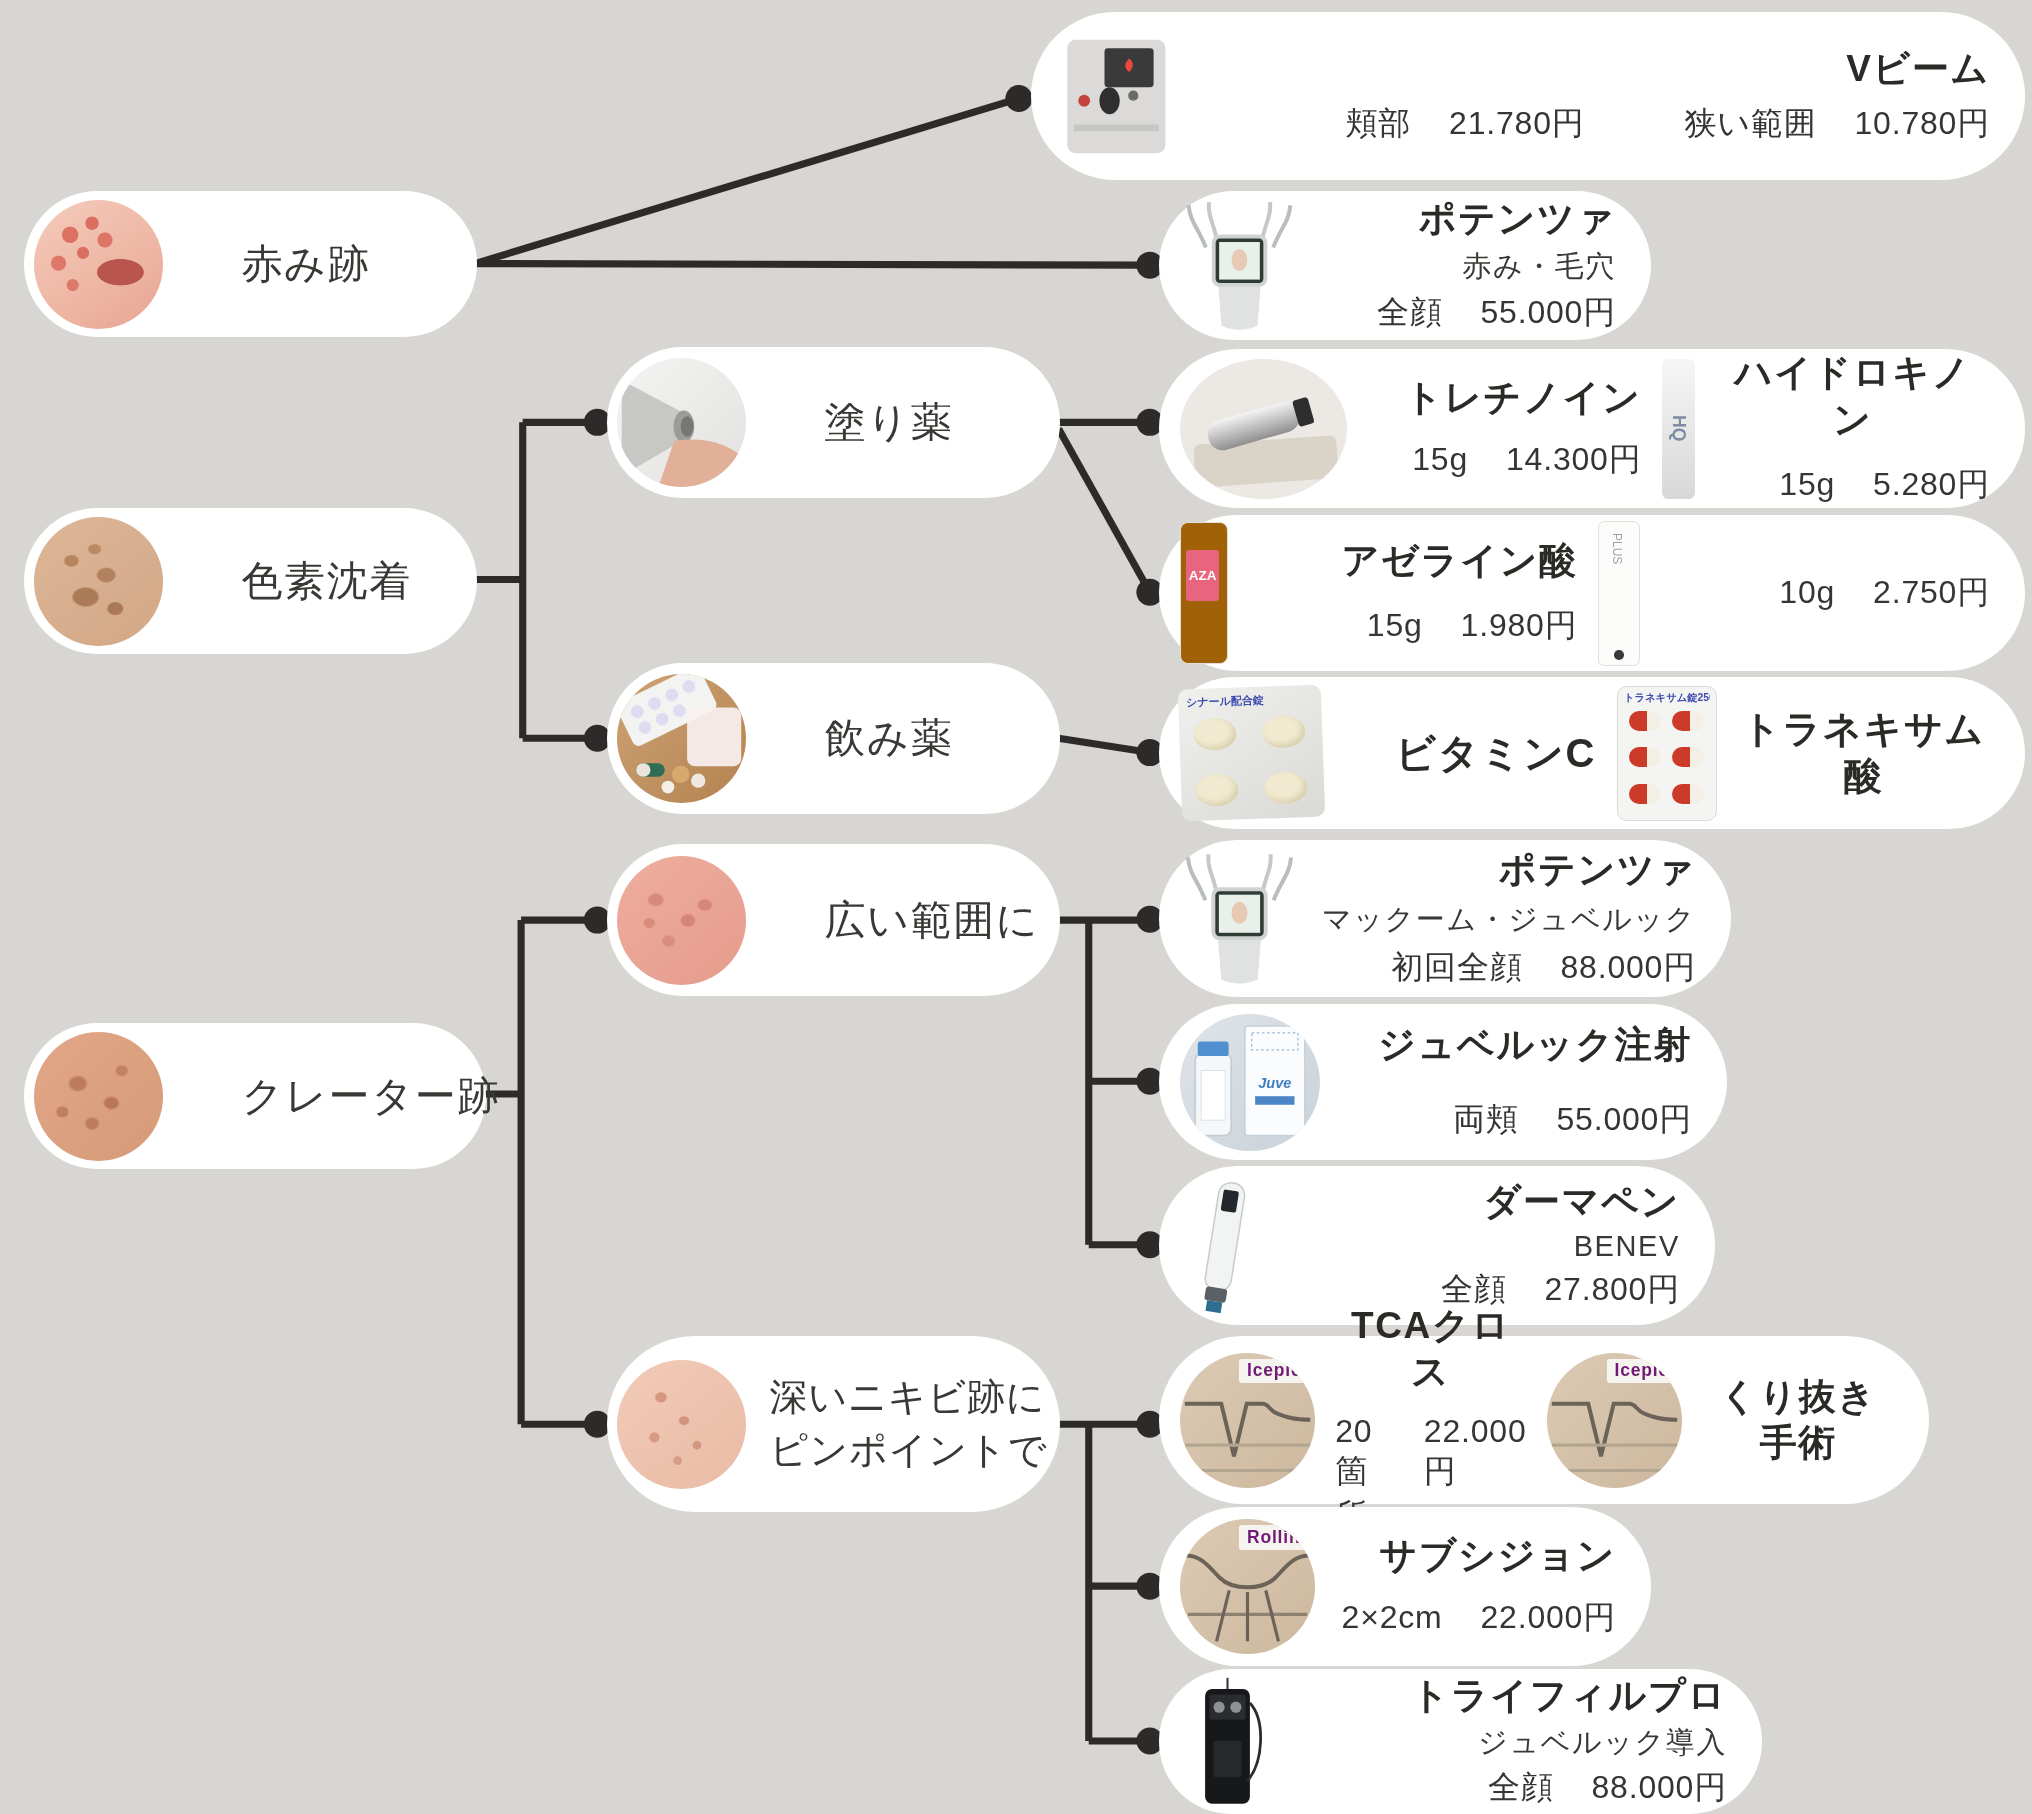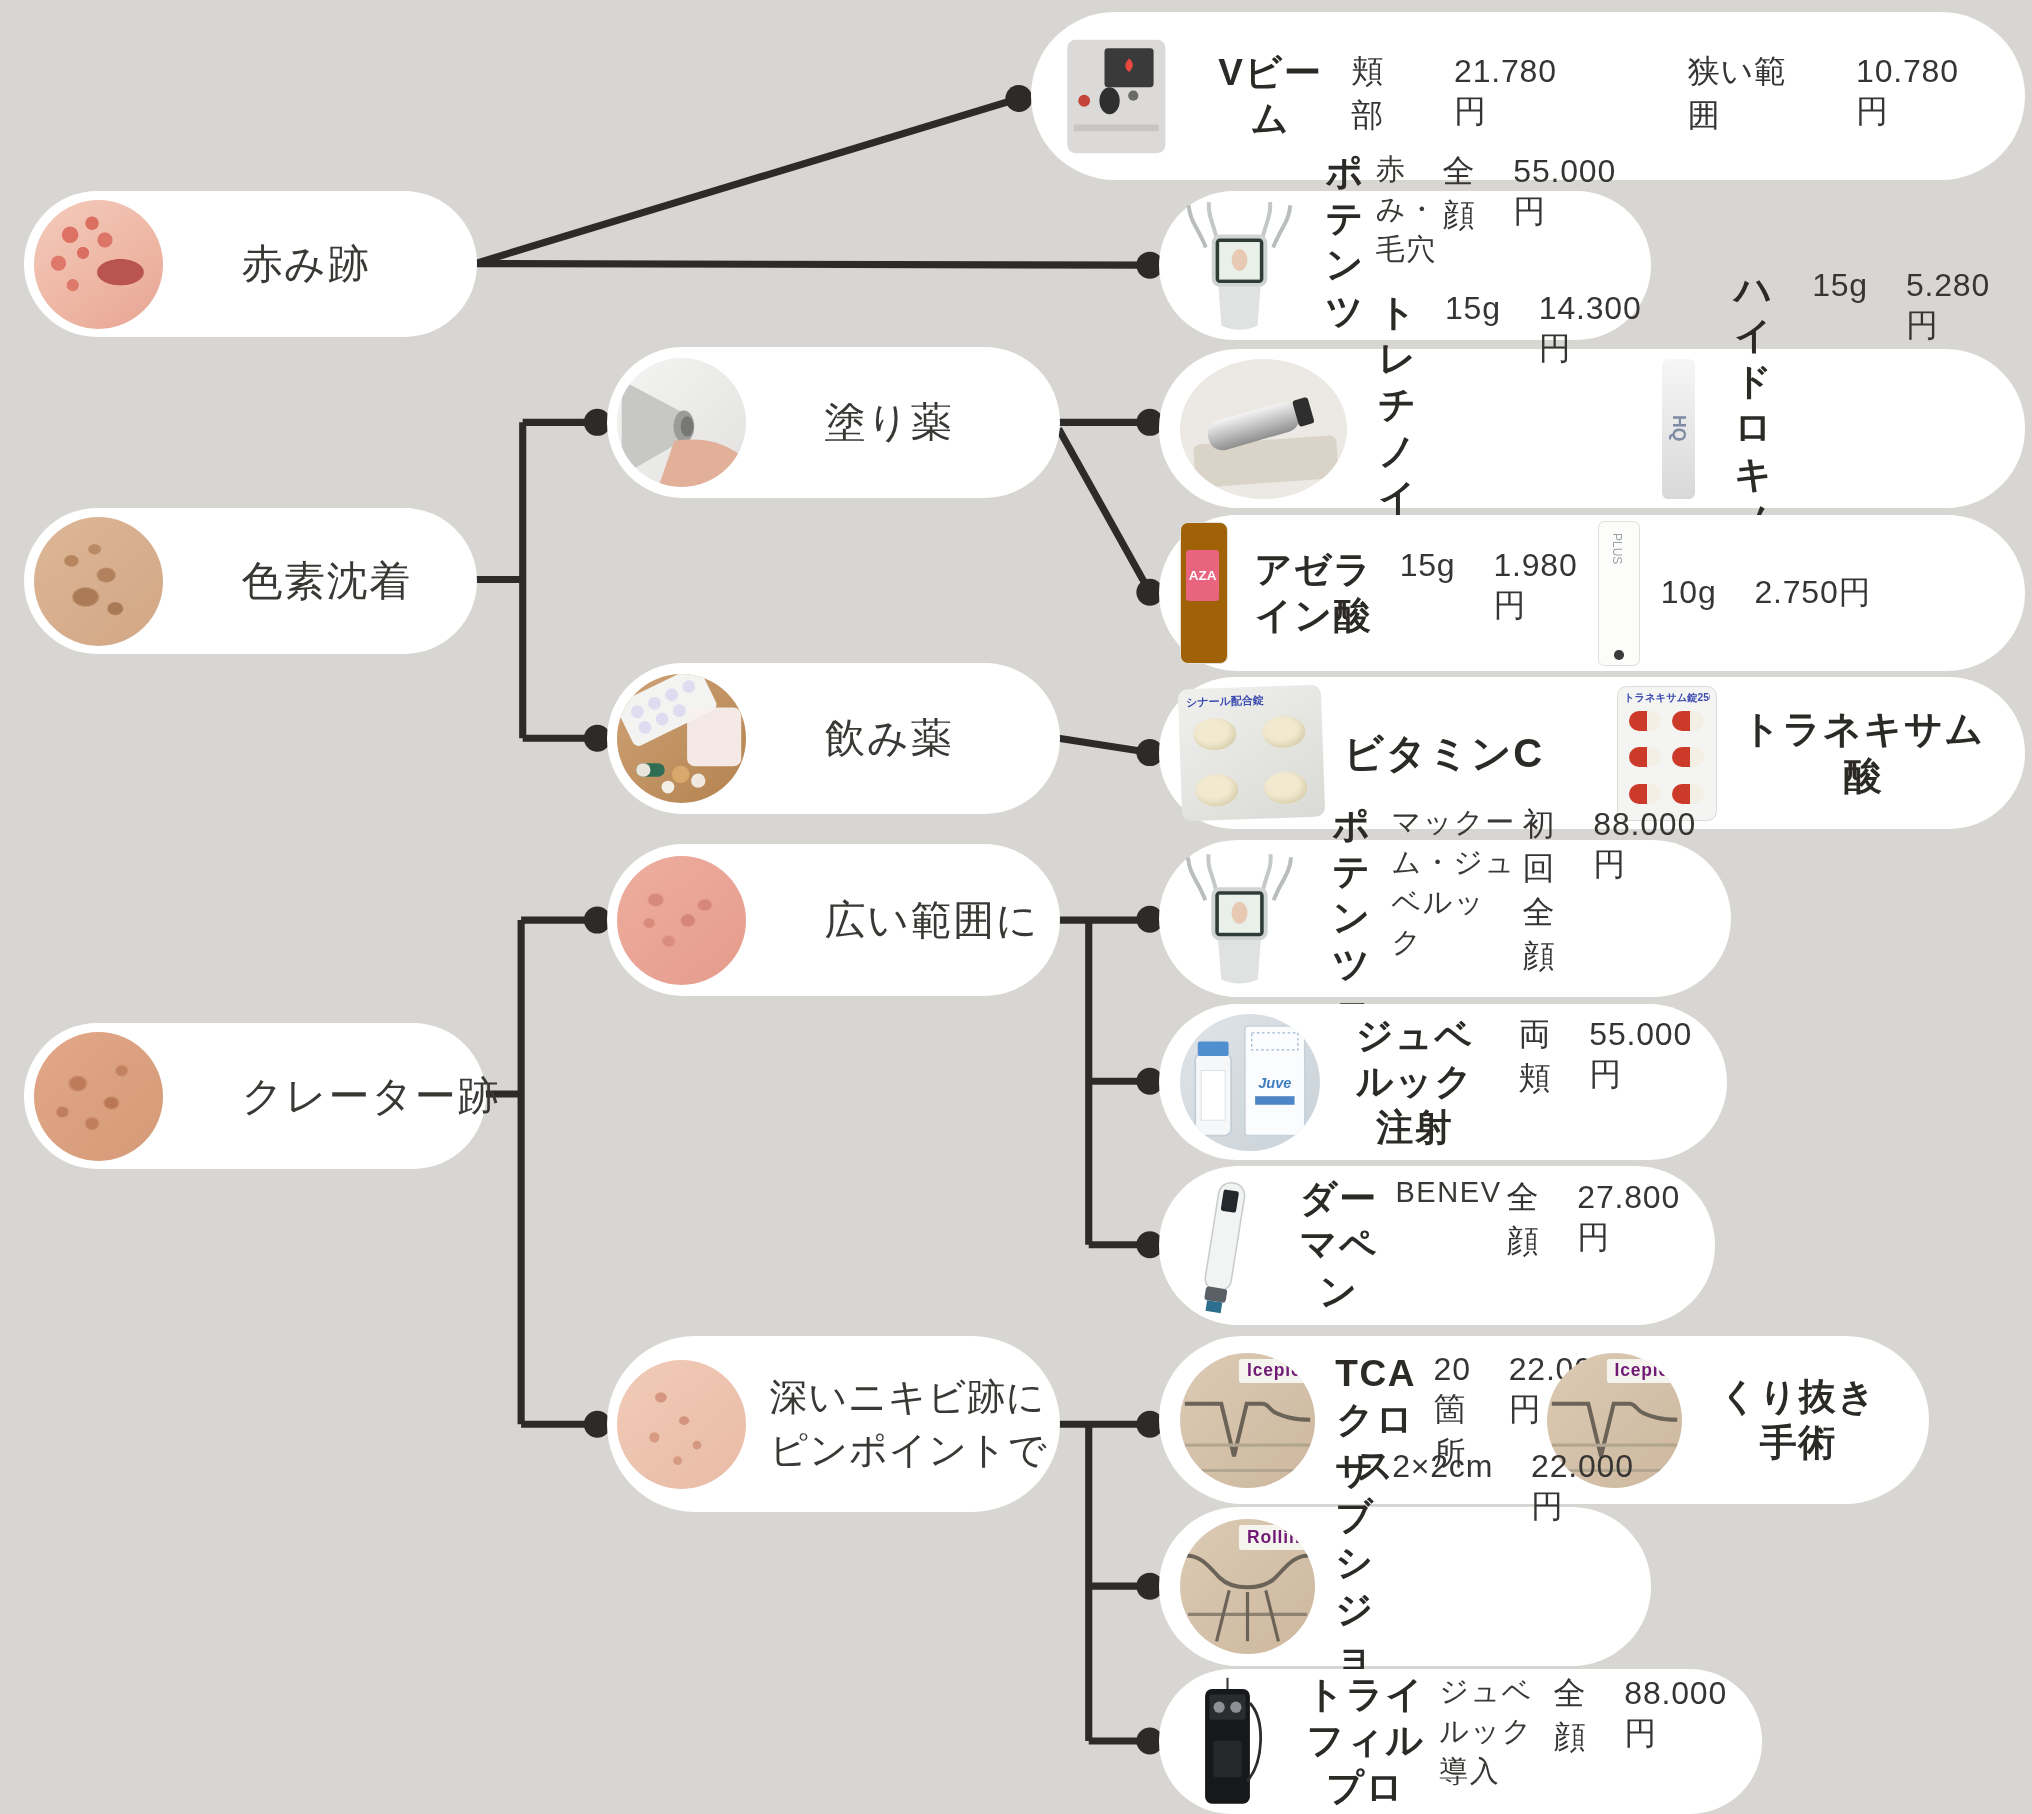--- a/index.html
+++ b/index.html
@@ -5,21 +5,21 @@
   html,body{margin:0;padding:0;}
   .page{position:relative;width:2033px;height:1814px;background:#d8d6d3;overflow:hidden;
         font-family:"Liberation Sans","DejaVu Sans",sans-serif;color:#34322f;}
   svg.wires{position:absolute;left:0;top:0;z-index:0;}
   .pill,.card{position:absolute;background:#ffffff;border-radius:793px;display:flex;align-items:center;z-index:1;box-sizing:border-box;}
   .pill{padding:0 24px 0 9.5px;gap:35px;}
   .card{padding:0 35px 0 20.6px;gap:20.6px;}
   .circ{border-radius:50%;flex:none;position:relative;overflow:hidden;}
   .lbl{font-size:41px;font-weight:500;color:#3a3835;letter-spacing:1.6px;white-space:nowrap;margin-left:44px;}
   .lbl2{font-size:38px;font-weight:500;color:#3a3835;letter-spacing:0.8px;line-height:1.4;white-space:nowrap;}
-  .grow{flex:1;display:flex;flex-direction:row;align-items:flex-start;gap:9.5px;min-width:0;}
+  .grow{flex:1;display:flex;flex-direction:column;align-items:flex-end;gap:9.5px;min-width:0;}
   .ttl{font-size:37px;font-weight:900;color:#2c2a27;letter-spacing:1.6px;text-align:center;line-height:1.25;}
   .sub{font-size:29px;font-weight:400;color:#3a3835;letter-spacing:1.6px;}
   .row{display:flex;gap:38px;font-size:32px;color:#373533;letter-spacing:0.8px;align-items:baseline;}
   .row .gap{width:24px;}
   
   .skin-akami{background:
     radial-gradient(24px 13.5px at 67% 56%, #b9554e 95%, transparent 100%),
     radial-gradient(8.7px 8.7px at 28% 27%, #dd7164 88%, transparent),
     radial-gradient(7.1px 7.1px at 45% 18%, #da6f62 88%, transparent),
     radial-gradient(8px 8px at 19% 49%, #dd786a 88%, transparent),

